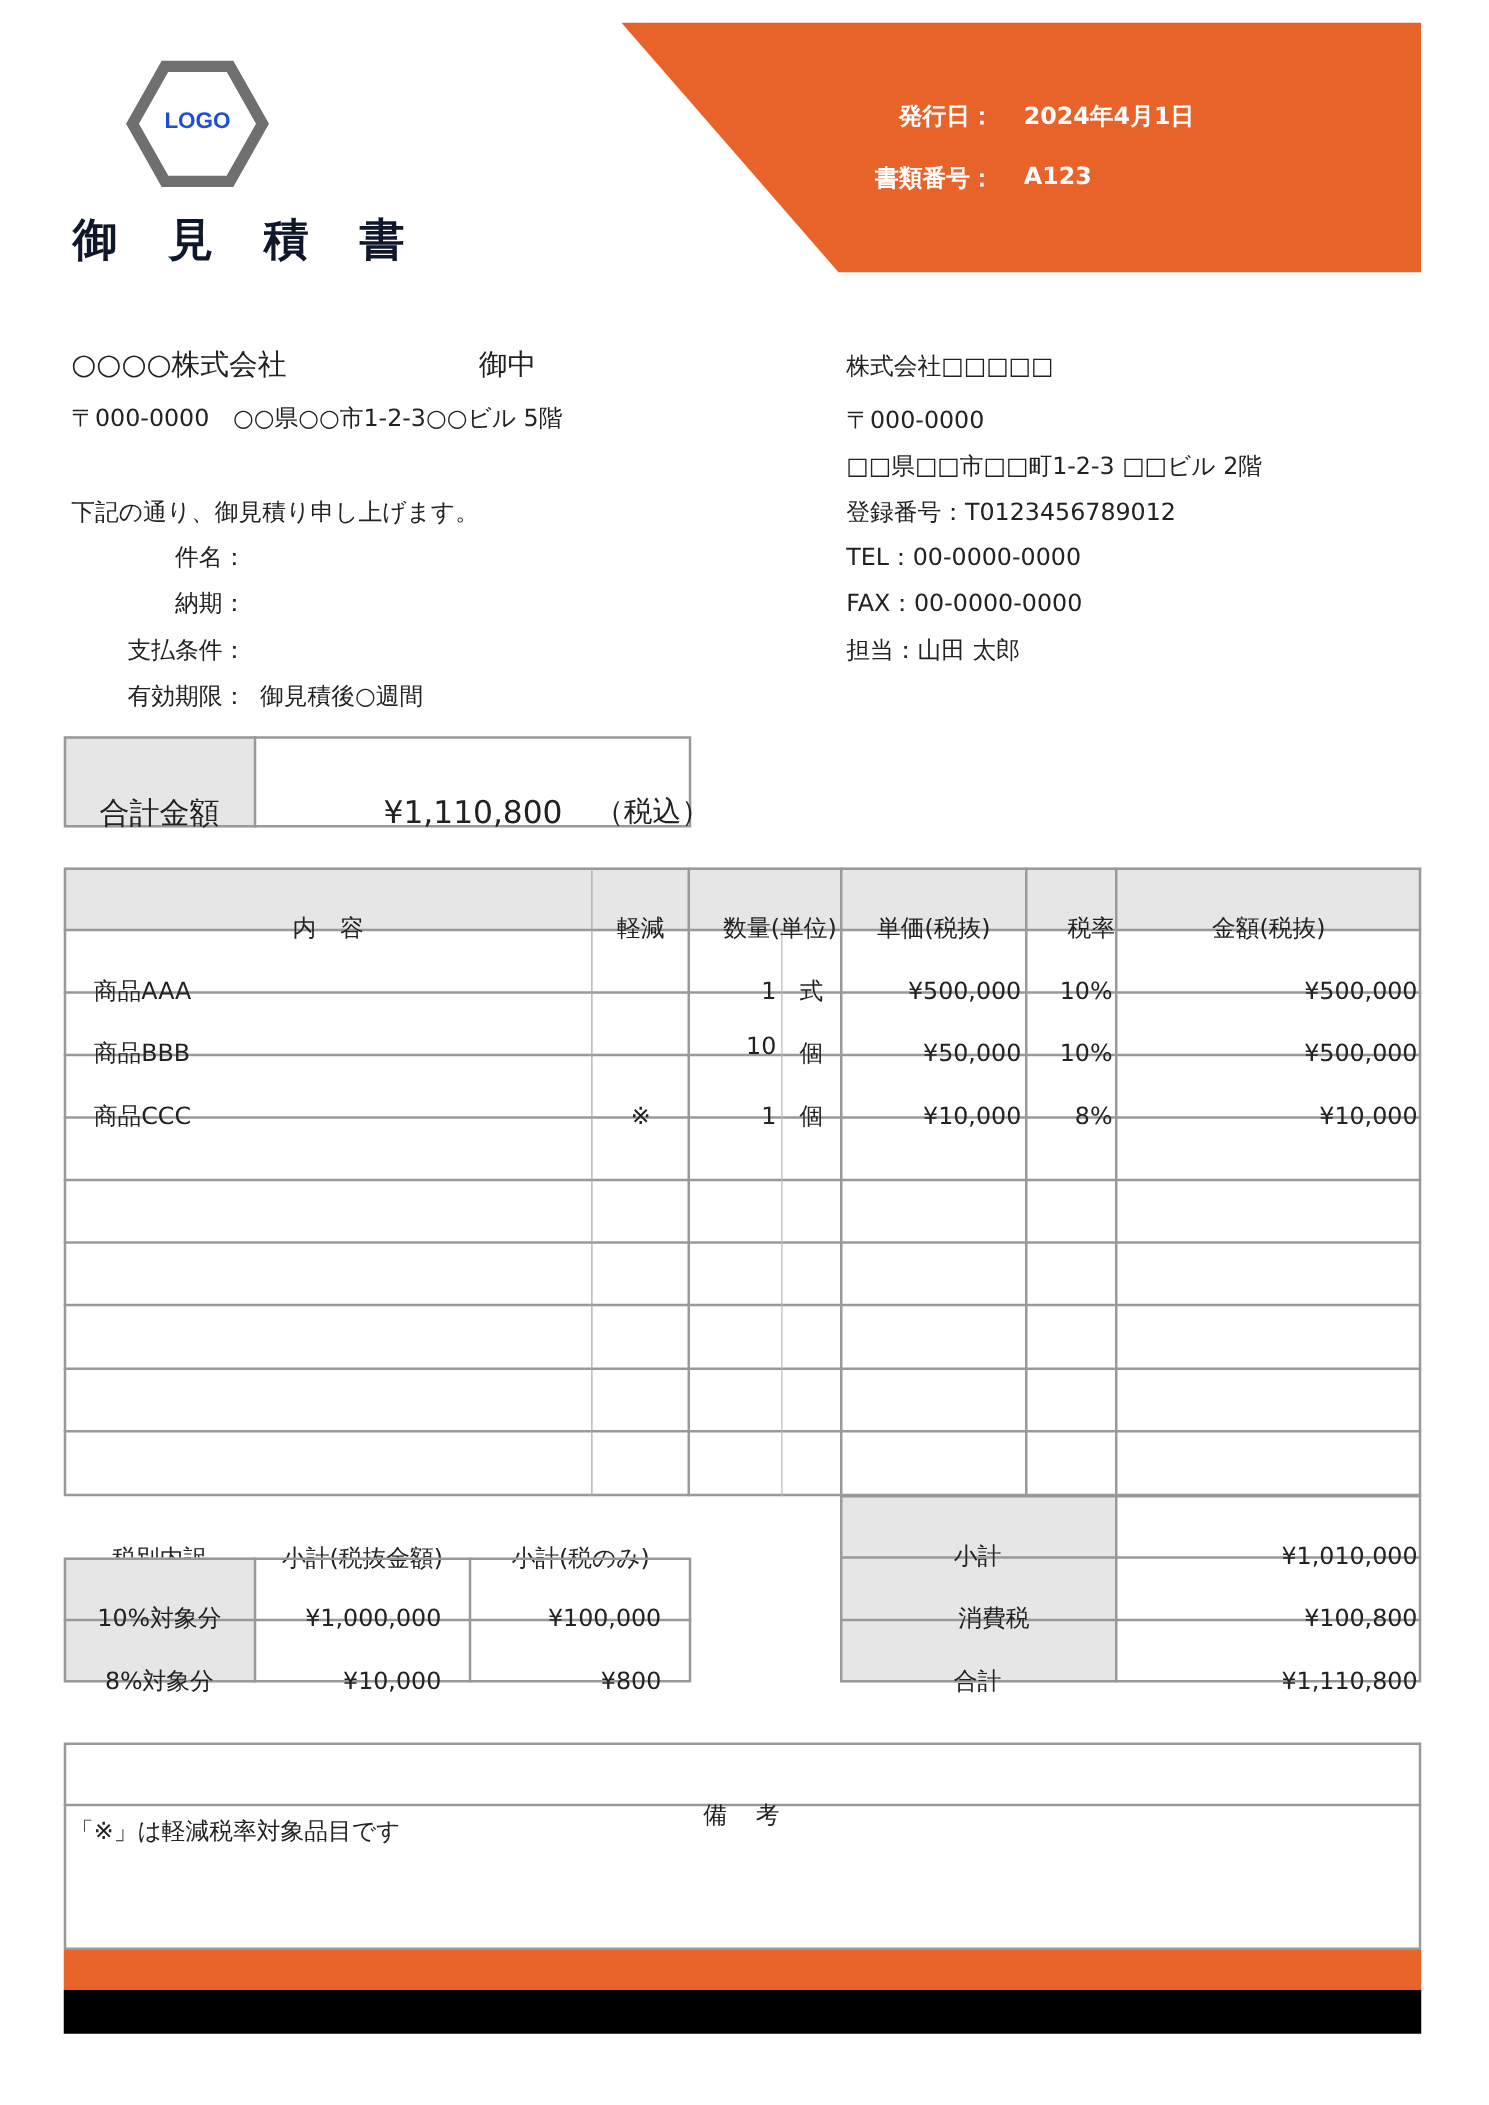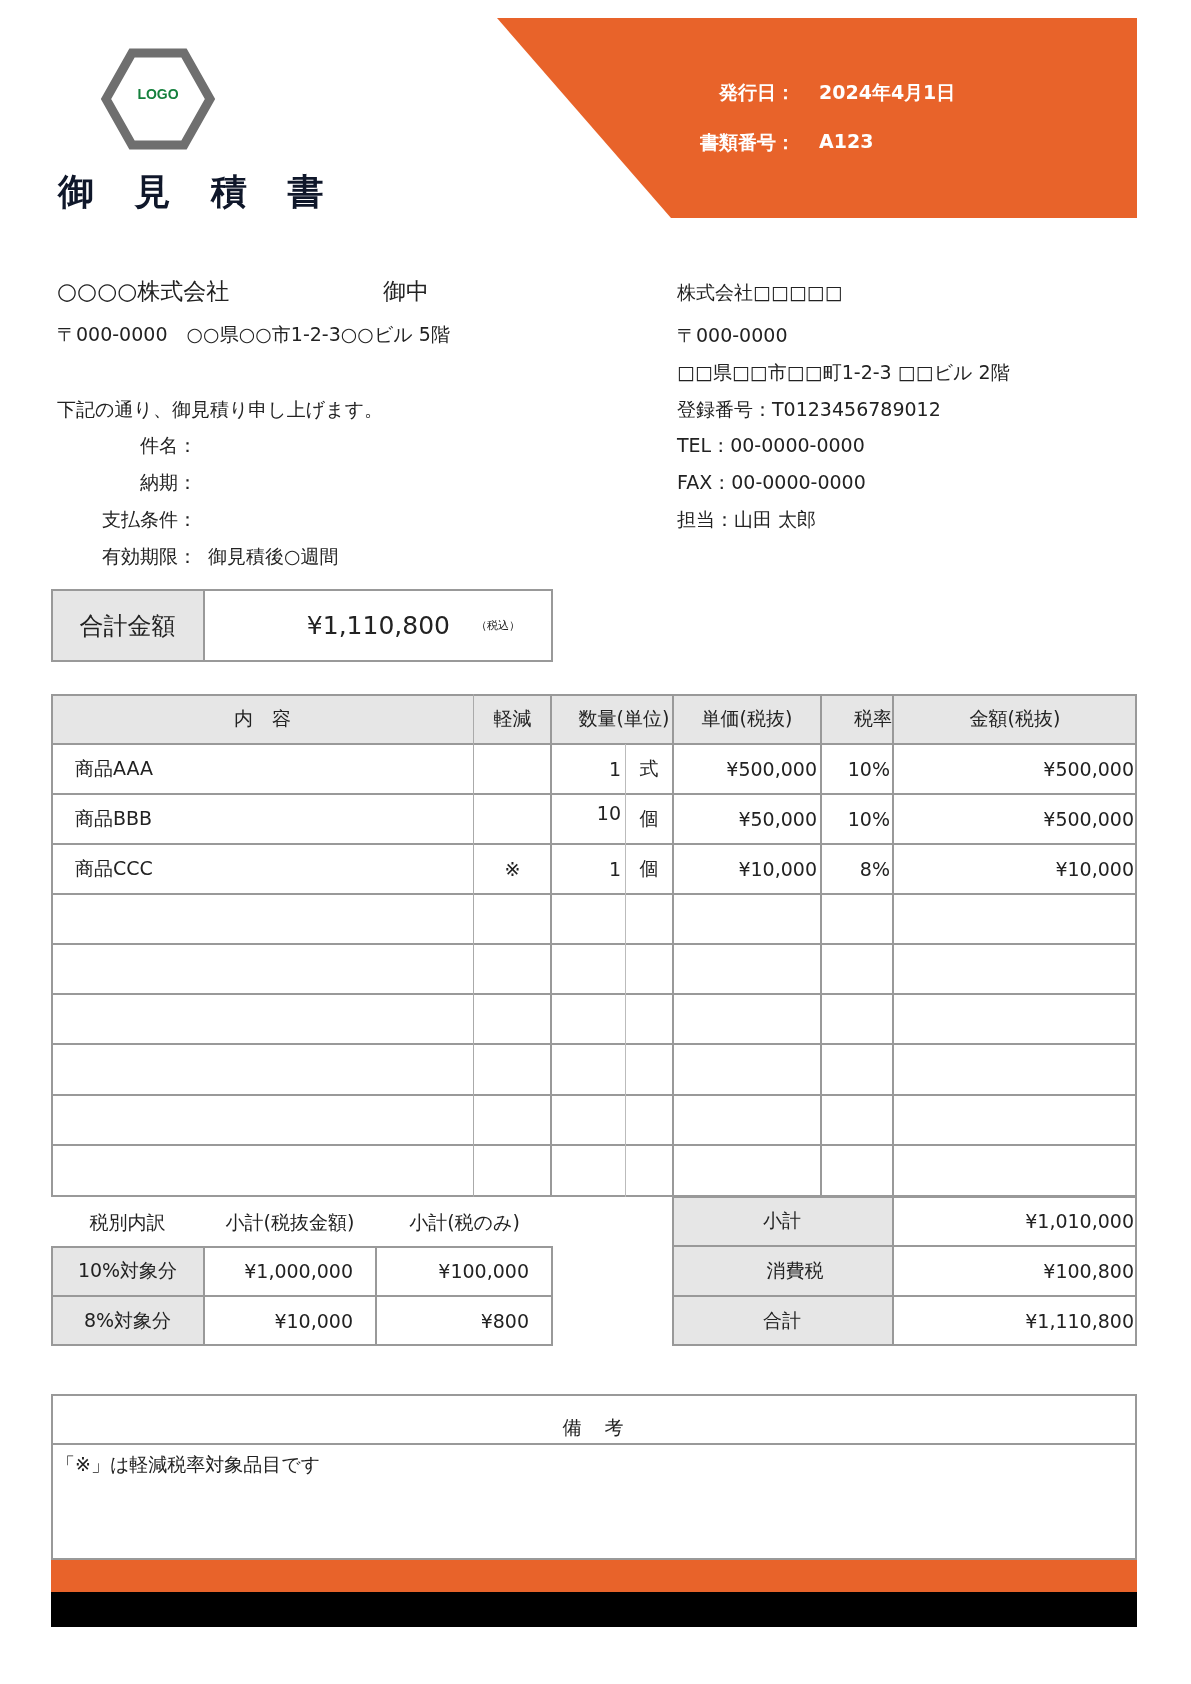--- a/index.html
+++ b/index.html
@@ -8,36 +8,36 @@
 
   
   .banner { position: absolute; left: 497px; top: 18px; width: 640px; height: 200px; }
   .banner svg { display: block; }
   .banner-row { position: absolute; color: #ffffff; font-size: 19px; font-weight: bold; white-space: nowrap; }
   .banner-label { position: absolute; text-align: right; width: 150px; }
   .banner-value { position: absolute; }
 
   
   .logo { position: absolute; left: 100px; top: 48px; width: 116px; height: 102px; }
-  .logo-text { position: absolute; left: 0; top: 38px; width: 116px; text-align: center; color: #15803d; font-weight: bold; font-size: 14px; font-family: "Liberation Sans", sans-serif; }
+  .logo-text { position: absolute; left: 0; top: 38px; width: 116px; text-align: center; color: #1d4ed8; font-weight: bold; font-size: 18px; font-family: "Liberation Sans", sans-serif; }
   .doc-title { position: absolute; left: 58px; top: 168px; font-size: 36px; font-weight: bold; letter-spacing: 14px; color: #0f172a; }
 
   
   .txt { position: absolute; white-space: nowrap; font-size: 19px; color: #222; }
   .txt-lg { font-size: 23px; }
   .right-al { text-align: right; }
 
   
   .grid { position: absolute; border: 2px solid #999; }
   .hline { position: absolute; height: 2px; background: #999; }
   .vline { position: absolute; width: 2px; background: #999; }
   .vline-light { position: absolute; width: 1px; background: #bbb; }
   .gray { position: absolute; background: #e6e6e6; }
 
-  .cell { position: absolute; display: flex; align-items: center; font-size: 19px; color: #222; white-space: nowrap; }
+  .cell { position: absolute; display: flex; align-items: center; font-size: 19px; color: #222; white-space: nowrap; margin-top: 24px; }
   .c { justify-content: center; }
   .r { justify-content: flex-end; }
   .l { justify-content: flex-start; }
 
   .band-orange { position: absolute; left: 51px; top: 1560px; width: 1086px; height: 32px; background: #e8632a; }
   .band-black { position: absolute; left: 51px; top: 1592px; width: 1086px; height: 35px; background: #000000; }
 </style>
 </head>
 <body>
 
@@ -85,21 +85,21 @@
 <div class="txt" style="left:677px; top:433px;">TEL：00-0000-0000</div>
 <div class="txt" style="left:677px; top:470px;">FAX：00-0000-0000</div>
 <div class="txt" style="left:677px; top:507px;">担当：山田 太郎</div>
 
 <div>
   <div class="gray" style="left:51px; top:589px; width:153px; height:73px;"></div>
   <div class="grid" style="left:51px; top:589px; width:502px; height:73px;"></div>
   <div class="vline" style="left:203px; top:589px; height:73px;"></div>
   <div class="cell c" style="left:51px; top:589px; width:153px; height:73px; font-size:24px;">合計金額</div>
   <div class="cell r" style="left:205px; top:589px; width:245px; height:73px; font-size:25px;">¥1,110,800</div>
-  <div class="cell l" style="left:476px; top:589px; width:80px; height:73px; font-size:11px;">（税込）</div>
+  <div class="cell l" style="left:476px; top:589px; width:80px; height:73px; font-size:23px;">（税込）</div>
 </div>
 
 <div>
   <div class="gray" style="left:51px; top:694px; width:1086px; height:50px;"></div>
   <div class="grid" style="left:51px; top:694px; width:1086px; height:503px;"></div>
 
   <div class="hline" style="left:51px; top:743px; width:1086px;"></div>
   <div class="hline" style="left:51px; top:793px; width:1086px;"></div>
   <div class="hline" style="left:51px; top:843px; width:1086px;"></div>
   <div class="hline" style="left:51px; top:893px; width:1086px;"></div>

